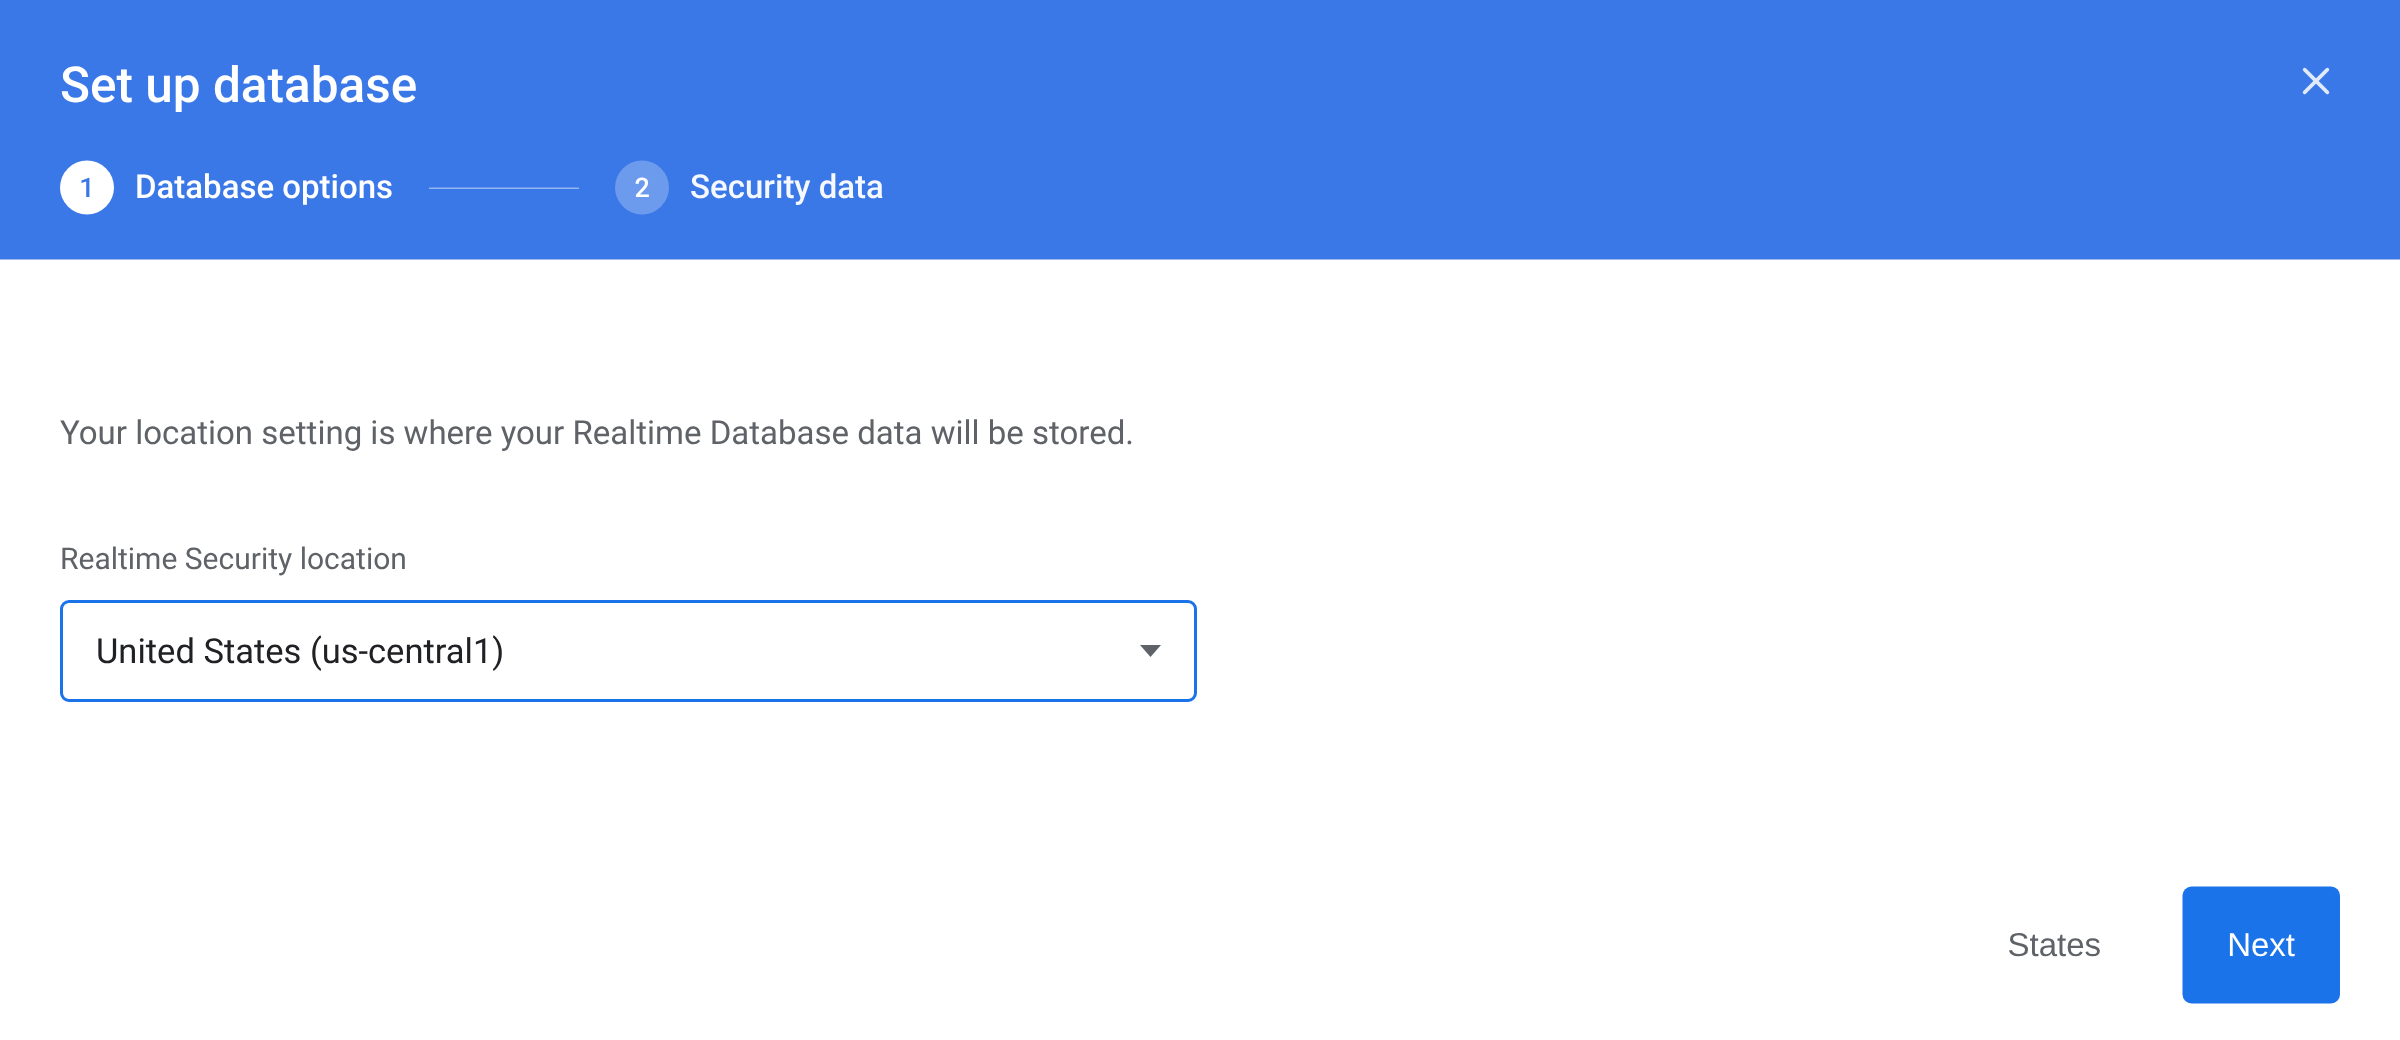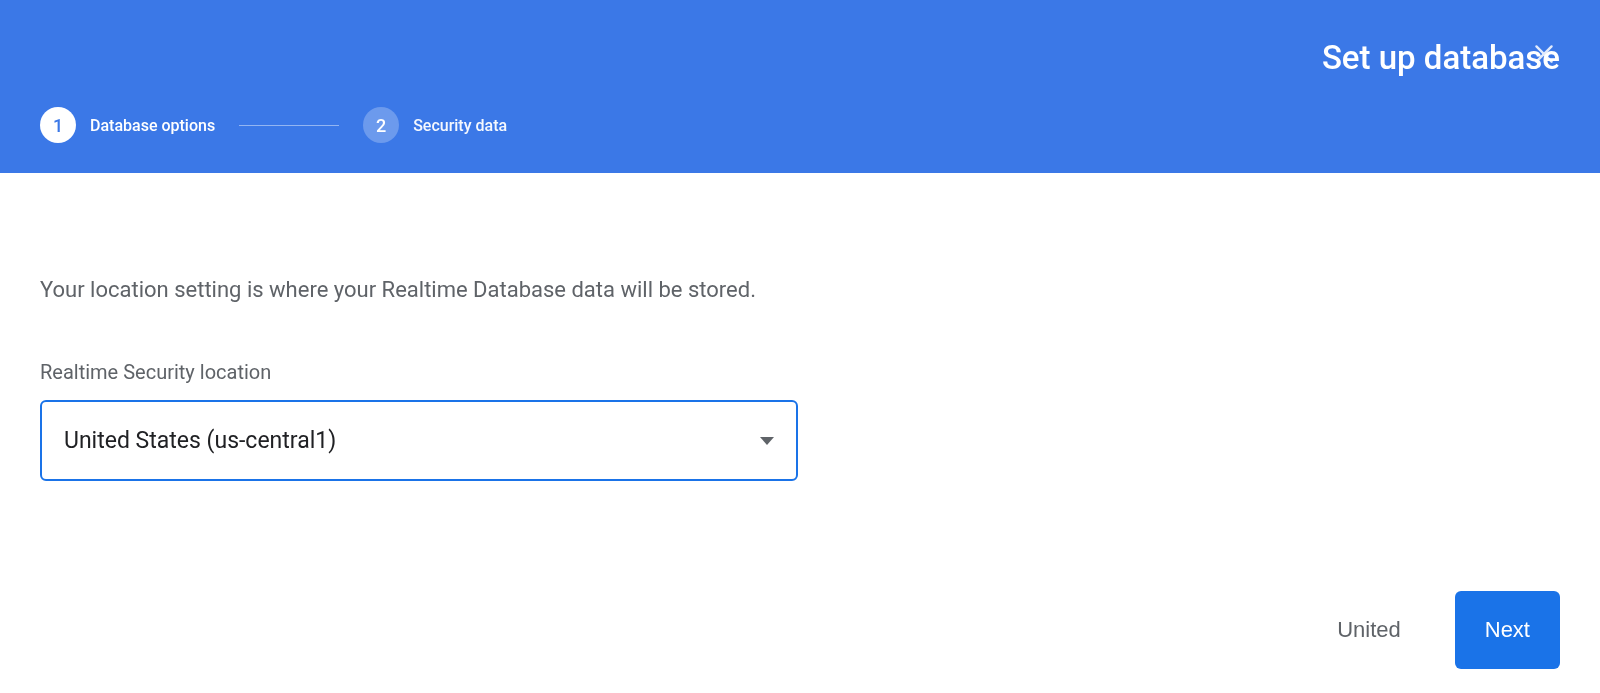--- a/index.html
+++ b/index.html
@@ -12,21 +12,20 @@
       background: #fff;
       width: 1600px;
       height: 693px;
       overflow: hidden;
     }
     .header {
       background: #3b78e7;
       color: #fff;
       padding: 38px 40px 30px 40px;
       position: relative;
-      text-align: right;
     }
     .header-title {
       font-size: 33px;
       font-weight: 500;
       margin-bottom: 30px;
     }
     .close-btn {
       position: absolute;
       top: 38px;
       right: 40px;
@@ -60,21 +59,21 @@
     }
     .step-badge.active {
       background: #fff;
       color: #3b78e7;
     }
     .step-badge.inactive {
       background: rgba(255,255,255,0.25);
       color: #fff;
     }
     .step-label {
-      font-size: 16px;
+      font-size: 22px;
       font-weight: 500;
     }
     .step-label.inactive {
       color: rgba(255,255,255,0.95);
     }
     .step-connector {
       width: 100px;
       height: 1px;
       background: rgba(255,255,255,0.45);
       margin: 0 6px;
@@ -88,21 +87,21 @@
       margin-bottom: 58px;
       margin-top: 48px;
     }
     .field-label {
       font-size: 20px;
       color: #5f6368;
       margin-bottom: 16px;
     }
     .select-box {
       width: 758px;
-      height: 81px;
+      height: 68px;
       border: 2px solid #1a73e8;
       border-radius: 6px;
       display: flex;
       align-items: center;
       justify-content: space-between;
       padding: 0 22px;
       cursor: pointer;
       background: #fff;
       text-align: right;
     }
@@ -172,15 +171,15 @@
 <div class="content">
   <div class="description">Your location setting is where your Realtime Database data will be stored.</div>
   <div class="field-label">Realtime Security location</div>
   <div class="select-box">
     <span class="select-value">United States (us-central1)</span>
     <span class="caret"></span>
   </div>
 </div>
 
 <div class="footer">
-  <button class="cancel-btn">United</button>
+  <button class="cancel-btn">States</button>
   <button class="next-btn">Next</button>
 </div>
 
 </body></html>

